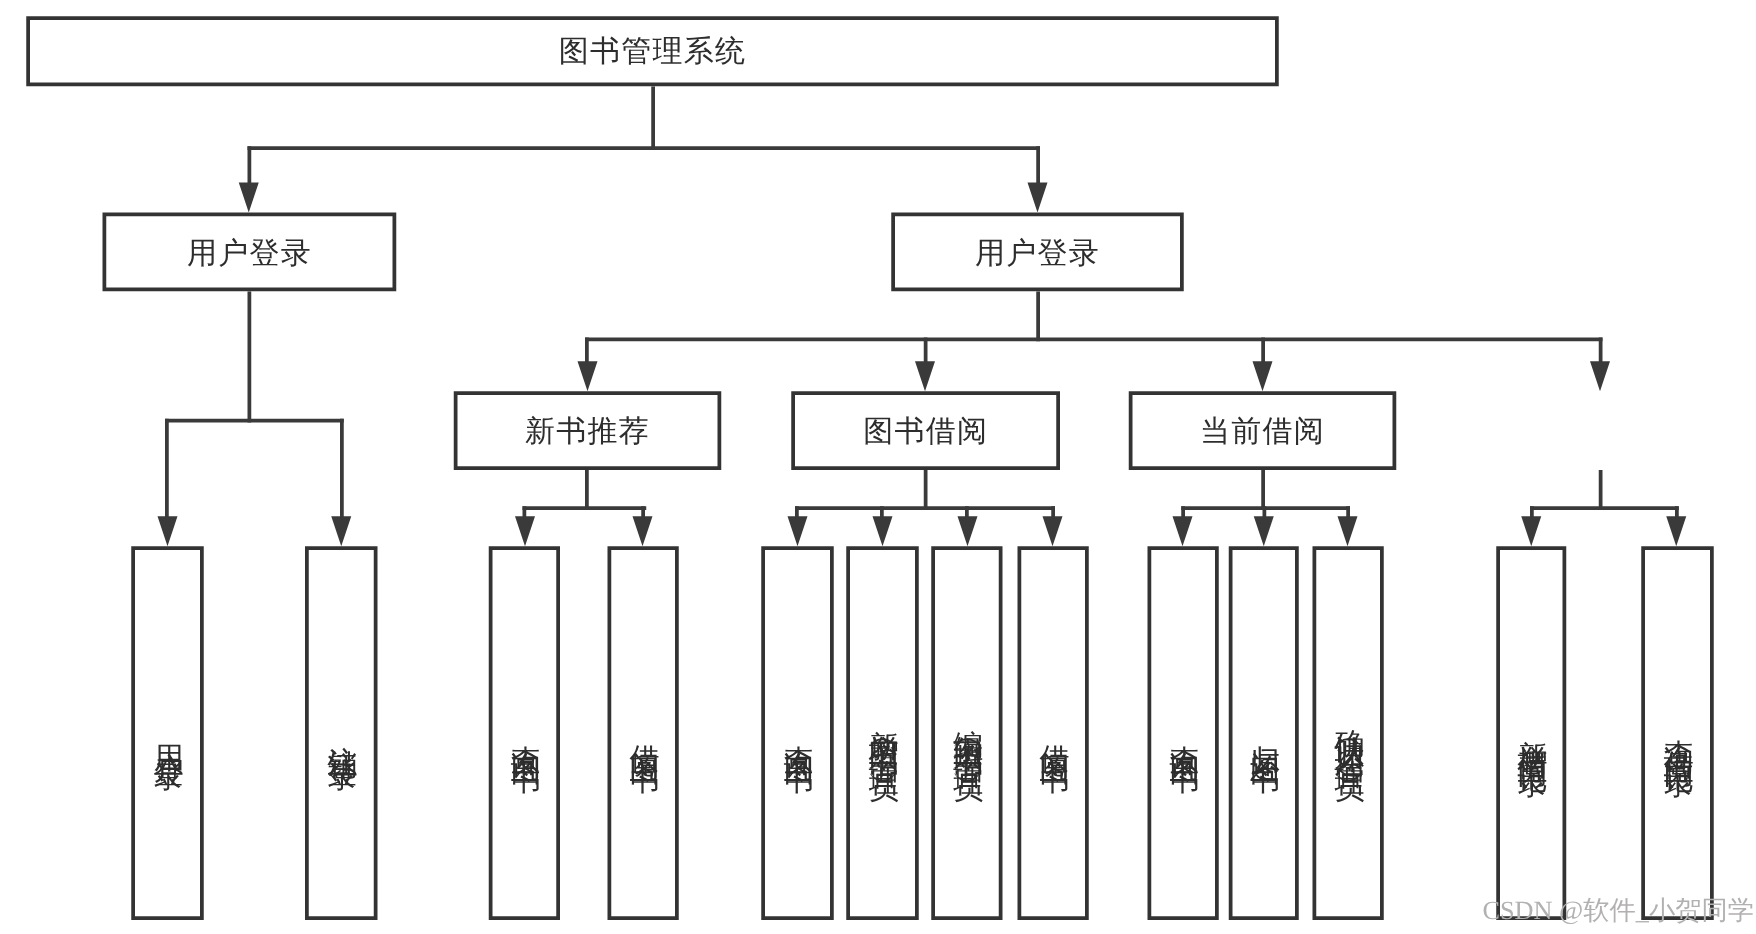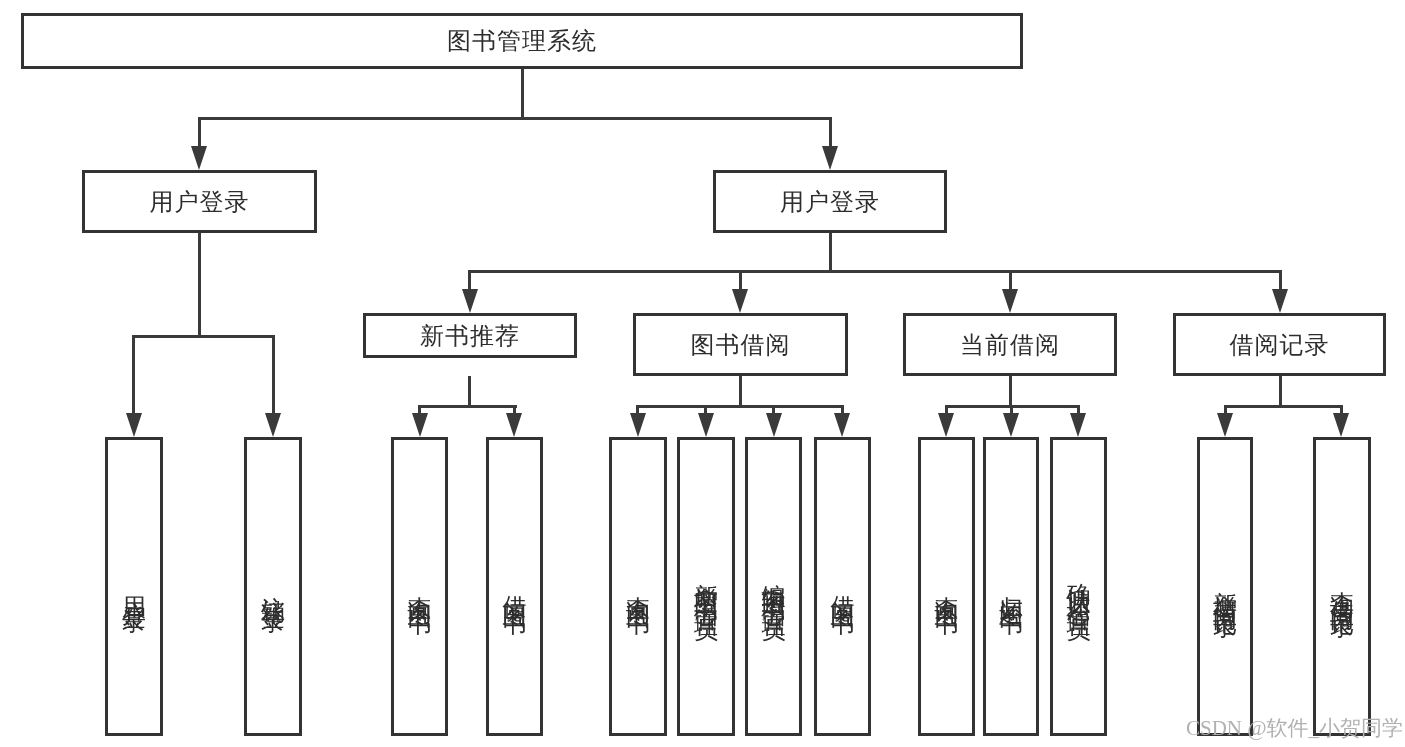--- a/index.html
+++ b/index.html
@@ -113,31 +113,28 @@
     <span>图书管理系统</span>
   </div>
 
   <div class="box hbox" style="left:82px;top:170px;width:235px;height:63px">
     <span>用户登录</span>
   </div>
   <div class="box hbox" style="left:713px;top:170px;width:234px;height:63px">
     <span>用户登录</span>
   </div>
 
-  <div class="box hbox" style="left:363px;top:313px;width:214px;height:45px">
+  <div class="box hbox" style="left:363px;top:313px;width:214px;height:63px">
     <span>新书推荐</span>
   </div>
   <div class="box hbox" style="left:633px;top:313px;width:215px;height:63px">
     <span>图书借阅</span>
   </div>
   <div class="box hbox" style="left:903px;top:313px;width:214px;height:63px">
     <span>当前借阅</span>
-  </div>
-  <div class="box hbox" style="left:1173px;top:313px;width:213px;height:63px">
-    <span>借阅记录</span>
   </div>
 
   <div class="box vbox" style="left:105px;top:437px;width:58px;height:299px">
     <span>用户登录</span>
   </div>
   <div class="box vbox" style="left:244px;top:437px;width:58px;height:299px">
     <span>注销登录</span>
   </div>
   <div class="box vbox" style="left:391px;top:437px;width:57px;height:299px">
     <span>查询图书</span>

